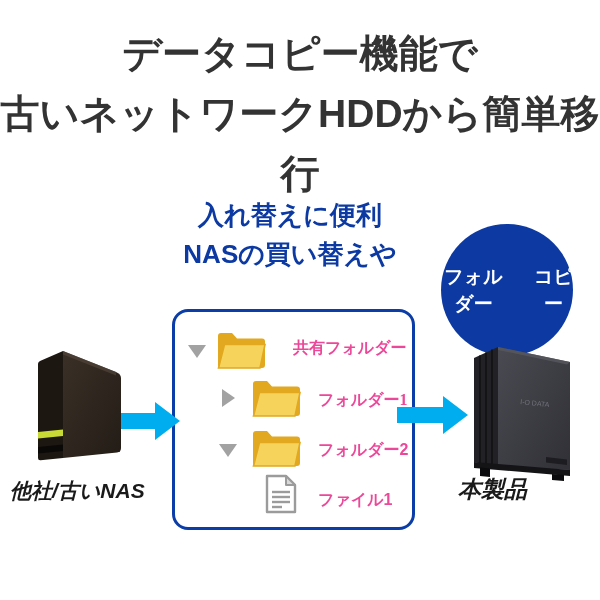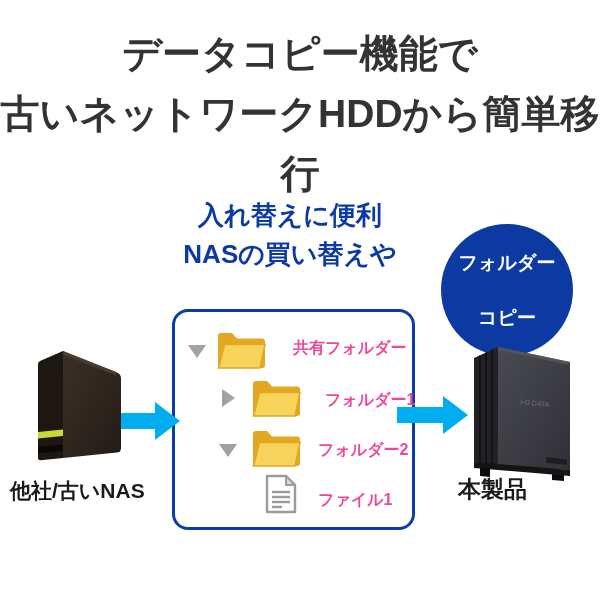--- a/index.html
+++ b/index.html
@@ -14,38 +14,38 @@
     color:#333333;font-weight:800;font-size:39px;line-height:60px;letter-spacing:0px;
   }
   
   .subtitle{
     position:absolute;left:0;top:196px;width:580px;text-align:center;
     color:#0c3aa2;font-weight:800;font-size:26px;line-height:39px;
   }
   
   .badge{
     position:absolute;left:441px;top:224px;width:132px;height:132px;border-radius:50%;
-    background:#0d3aa2;display:flex;flex-direction:column;align-items:center;justify-content:center;
+    background:#0d3aa2;display:flex;flex-direction:row;align-items:center;justify-content:center;
     color:#ffffff;font-weight:800;font-size:19px;line-height:27px;text-align:center;z-index:1;gap:28px;
   }
   
   .tree-box{
     position:absolute;left:172px;top:309px;width:237px;height:215px;
     background:#ffffff;border:3.5px solid #0b3da8;border-radius:16px;z-index:2;
   }
   .tree-label{
     position:absolute;color:#ec4899;font-weight:700;font-size:16px;white-space:nowrap;
     transform:translateY(-50%);
   }
   .tri{position:absolute;width:0;height:0;}
   .tri-down{border-left:9px solid transparent;border-right:9px solid transparent;border-top:13px solid #a2a2a2;}
   .tri-right{border-top:9px solid transparent;border-bottom:9px solid transparent;border-left:13px solid #a2a2a2;}
   .icon-abs{position:absolute;}
   
-  .dev-label{position:absolute;color:#1a1a1a;font-weight:800;white-space:nowrap;}
+  .dev-label{position:absolute;color:#1a1a1a;font-weight:800;white-space:nowrap;font-style:italic;}
   .old-label{left:10px;top:477px;font-size:21px;}
   .new-label{left:458px;top:474px;width:124px;text-align:left;font-size:23px;}
   .arrow{position:absolute;z-index:3;}
   .nas{position:absolute;}
 </style>
 </head>
 <body>
 
 <div class="stage">
 
@@ -89,21 +89,21 @@
       <path d="M4,8 Q4,5 7,5 L18,5 L23,10.5 L48,10.5 Q51,10.5 51,13.5 L51,37 Q51,40 48,40 L7,40 Q4,40 4,37 Z" fill="#e2a81f"></path>
       <path d="M10.5,16.5 L51,16.5 L46,40 L4.5,40 Z" fill="#f6d45c" stroke="#e2a81f" stroke-width="1.6"></path>
     </svg>
     <span class="tree-label" style="left:118px;top:36px;">共有フォルダー</span>
 
     <span class="tri tri-right" style="left:47px;top:77px;"></span>
     <svg class="icon-abs" style="left:74px;top:64px;" width="53" height="42" viewBox="0 0 53 42">
       <path d="M4,8 Q4,5 7,5 L18,5 L23,10.5 L48,10.5 Q51,10.5 51,13.5 L51,37 Q51,40 48,40 L7,40 Q4,40 4,37 Z" fill="#e2a81f"></path>
       <path d="M10.5,16.5 L51,16.5 L46,40 L4.5,40 Z" fill="#f6d45c" stroke="#e2a81f" stroke-width="1.6"></path>
     </svg>
-    <span class="tree-label" style="left:150px;top:88px;">フォルダー1</span>
+    <span class="tree-label" style="left:143px;top:88px;font-family:Liberation Serif, serif;">フォルダー1</span>
 
     <span class="tri tri-down" style="left:44px;top:132px;"></span>
     <svg class="icon-abs" style="left:74px;top:114px;" width="53" height="42" viewBox="0 0 53 42">
       <path d="M4,8 Q4,5 7,5 L18,5 L23,10.5 L48,10.5 Q51,10.5 51,13.5 L51,37 Q51,40 48,40 L7,40 Q4,40 4,37 Z" fill="#e2a81f"></path>
       <path d="M10.5,16.5 L51,16.5 L46,40 L4.5,40 Z" fill="#f6d45c" stroke="#e2a81f" stroke-width="1.6"></path>
     </svg>
     <span class="tree-label" style="left:143px;top:138px;">フォルダー2</span>
 
     <svg class="icon-abs" style="left:88px;top:161px;" width="36" height="42" viewBox="0 0 36 42">
       <path d="M4,3 L23,3 L32,12 L32,39 L4,39 Z" fill="#ffffff" stroke="#9b9b9b" stroke-width="2.4" stroke-linejoin="round"></path>

